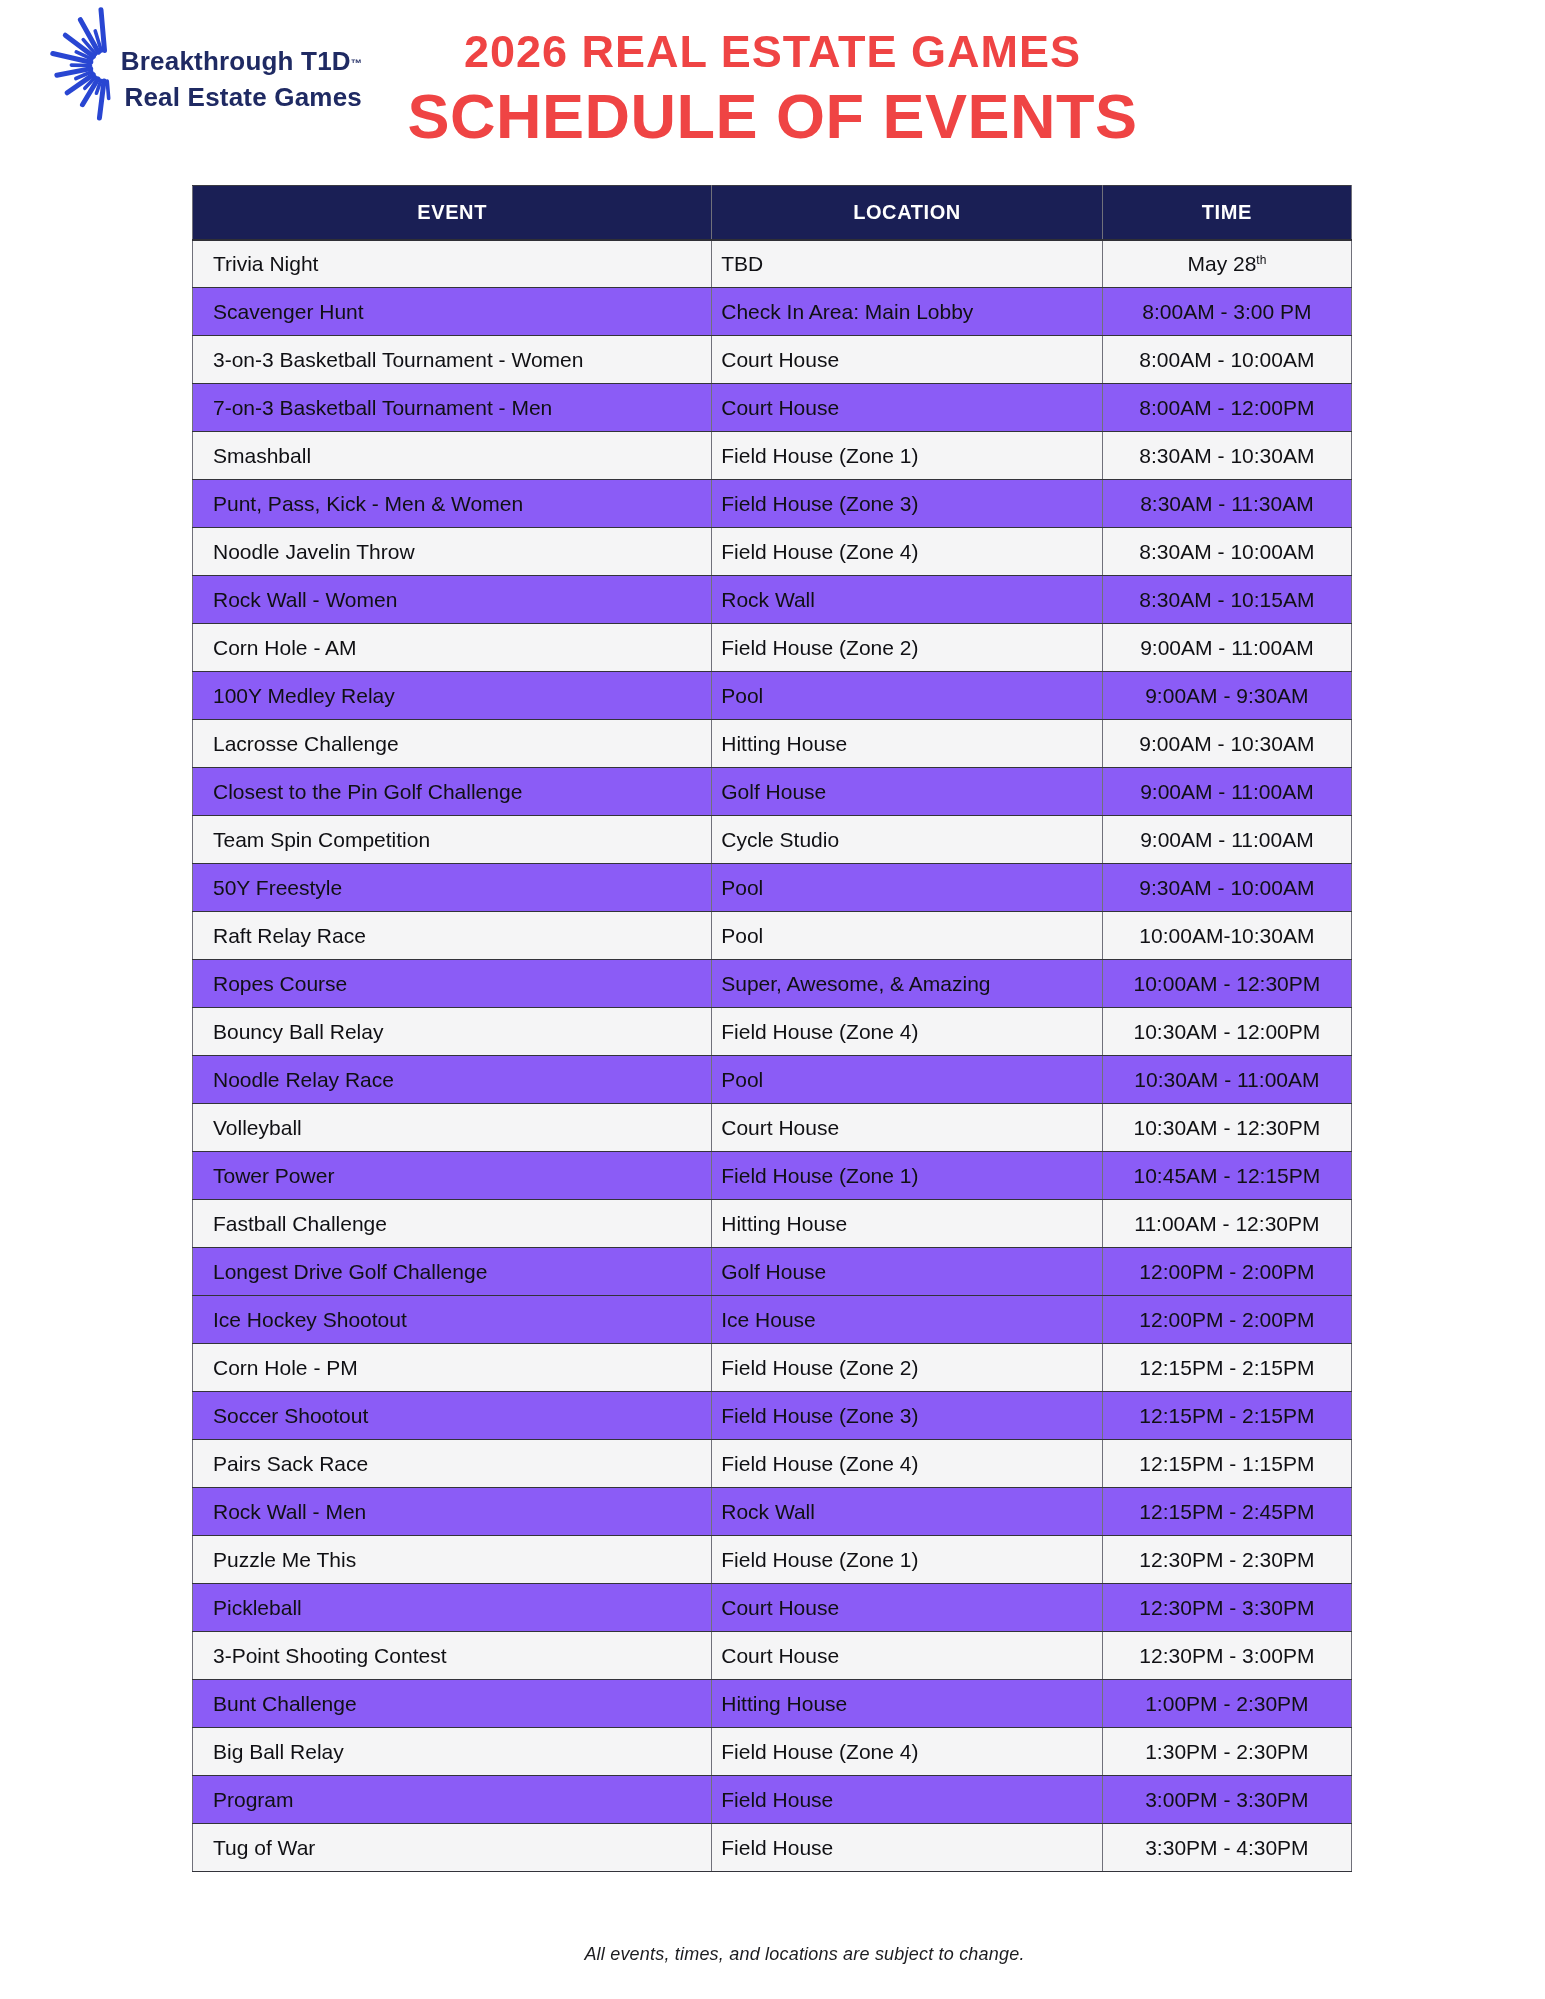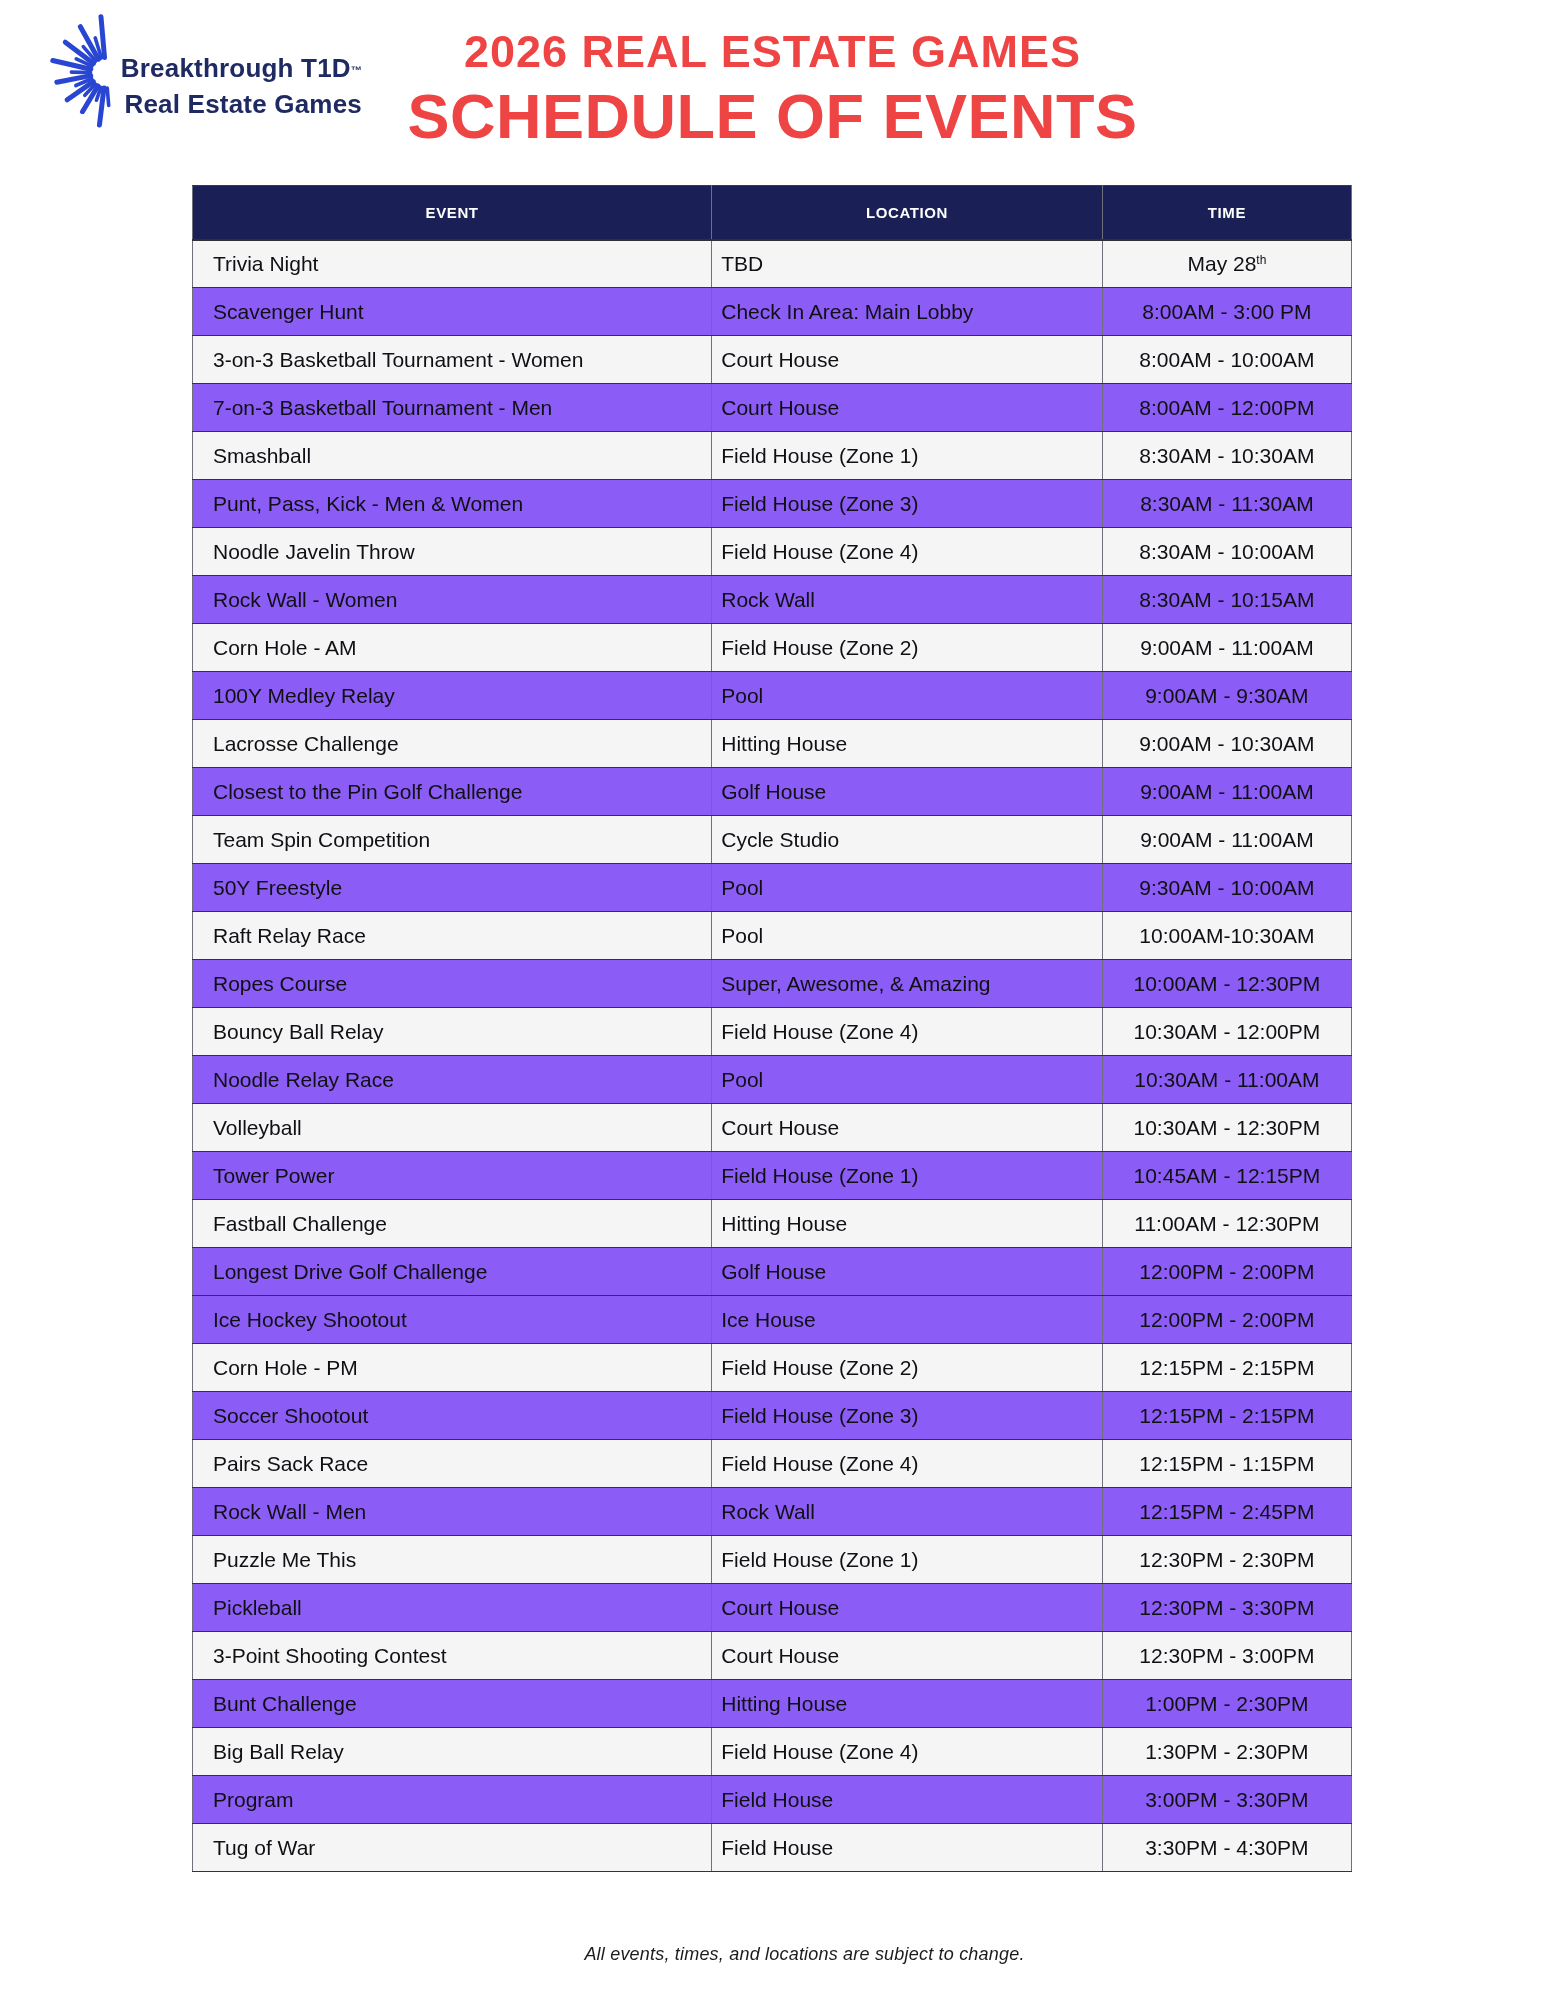--- a/index.html
+++ b/index.html
@@ -3,40 +3,40 @@
 <meta charset="utf-8">
 <style>
   * { margin:0; padding:0; box-sizing:border-box; }
   html,body { background:#ffffff; }
   .page {
     position:relative; width:1545px; height:1999px; background:#ffffff;
     font-family:"Liberation Sans", sans-serif; overflow:hidden;
   }
 
   
-  .logo { position:absolute; left:26px; top:8px; width:330px; height:135px; }
+  .logo { position:absolute; left:26px; top:1px; width:330px; height:135px; }
   .logo svg { position:absolute; left:0; top:0; }
   .logo-text {
     position:absolute; left:78px; top:42px; width:258px; text-align:right;
     color:#1f2a63; font-weight:700; line-height:36px; font-size:26px; letter-spacing:0.2px;
   }
   .logo-text sup { font-size:11px; vertical-align:top; position:relative; top:2px; }
 
   .titles { position:absolute; left:0; top:26px; width:100%; text-align:center; color:#ef4444; }
   .title-line1 { font-size:45px; font-weight:900; letter-spacing:1px; }
   .title-line2 { font-size:63px; font-weight:900; letter-spacing:0.5px; margin-top:2px; }
 
   
   table.schedule {
     position:absolute; left:192px; top:185px; width:1160px;
     border-collapse:collapse; table-layout:fixed;
   }
   table.schedule th {
     background:#1a1f55; color:#ffffff; height:54px;
-    font-size:15px; font-weight:700; letter-spacing:0.6px; text-align:center;
+    font-size:20px; font-weight:700; letter-spacing:0.6px; text-align:center;
     border:1px solid #70707a; border-top:1px solid #3a3a42; border-bottom:2px solid #2f2f36;
   }
   table.schedule td {
     height:48px; font-size:21px; color:#101014;
     border-left:1px solid #70707a; border-right:1px solid #70707a;
     border-top:1px solid #33333a; border-bottom:1px solid #33333a;
     white-space:nowrap; overflow:hidden;
   }
   tr.base { background:#f5f5f6; }
   tr.alt  { background:#8b5cf6; }

